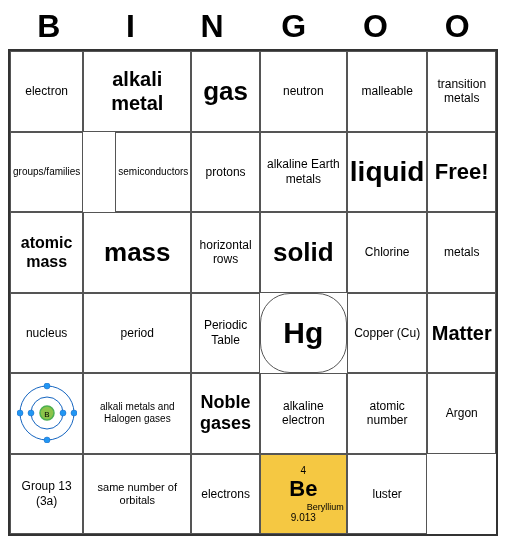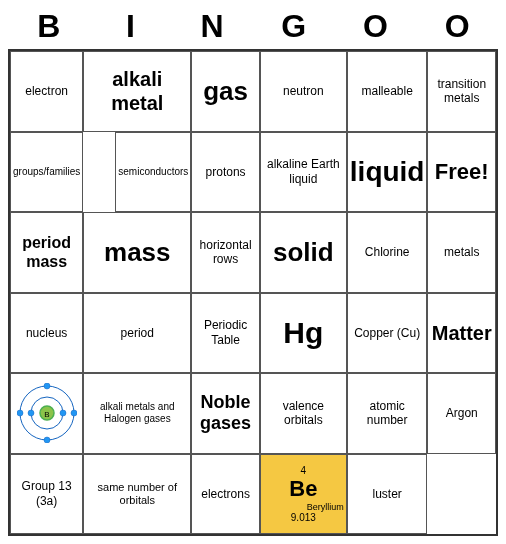--- a/index.html
+++ b/index.html
@@ -114,31 +114,31 @@
   <div class="cell" style="font-size:10px;">
       <span>groups/families</span>
     </div>
   <div class="cell" style="font-size:10px;margin-left:32px;">
       <span>semiconductors</span>
     </div>
   <div class="cell">
       <span>protons</span>
     </div>
   <div class="cell">
-      <span>alkaline Earth liquid</span>
+      <span>alkaline Earth metals</span>
     </div>
   <div class="cell" style="font-size:28px;font-weight:bold;">
       <span>liquid</span>
     </div>
 
   <div class="cell free">
       <span>Free!</span>
     </div>
   <div class="cell" style="font-size:16px;font-weight:bold;">
-      <span>period mass</span>
+      <span>atomic mass</span>
     </div>
   <div class="cell" style="font-size:26px;font-weight:bold;">
       <span>mass</span>
     </div>
   <div class="cell">
       <span>horizontal rows</span>
     </div>
   <div class="cell" style="font-size:26px;font-weight:bold;">
       <span>solid</span>
     </div>
@@ -151,21 +151,21 @@
     </div>
   <div class="cell">
       <span>nucleus</span>
     </div>
   <div class="cell">
       <span>period</span>
     </div>
   <div class="cell">
       <span>Periodic Table</span>
     </div>
-  <div class="cell" style="font-size:30px;font-weight:bold;">
+  <div class="cell" style="font-size:30px;font-weight:bold;border-radius:30px;">
       <span>Hg</span>
     </div>
   <div class="cell">
       <span>Copper (Cu)</span>
     </div>
 
   <div class="cell" style="font-size:20px;font-weight:bold;">
       <span>Matter</span>
     </div>
 
@@ -188,21 +188,21 @@
       <circle cx="30" cy="57" r="3" fill="#2196f3" stroke="#1565c0" stroke-width="0.5"></circle>
     </svg>
   </div>
   <div class="cell" style="font-size:10px;">
       <span>alkali metals and Halogen gases</span>
     </div>
   <div class="cell" style="font-size:18px;font-weight:bold;">
       <span>Noble gases</span>
     </div>
   <div class="cell">
-      <span>valence orbitals</span>
+      <span>alkaline electron</span>
     </div>
   <div class="cell">
       <span>atomic number</span>
     </div>
 
   <div class="cell">
       <span>Argon</span>
     </div>
   <div class="cell">
       <span>Group 13 (3a)</span>

